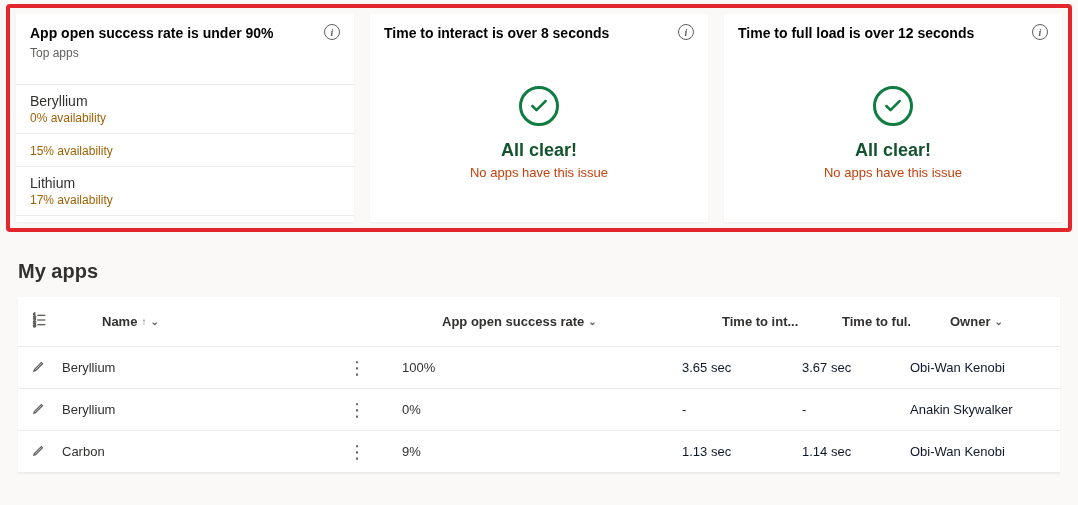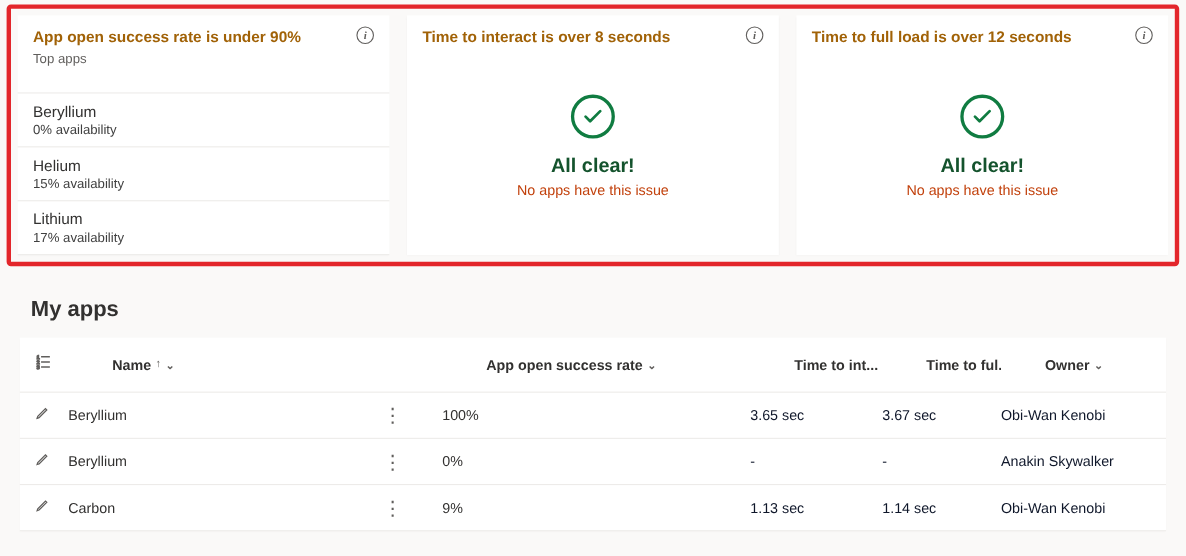--- a/index.html
+++ b/index.html
@@ -28,21 +28,21 @@
     }
     .card-header {
       display: flex;
       justify-content: space-between;
       align-items: flex-start;
       padding: 10px 14px 4px 14px;
     }
     .card-title {
       font-size: 14px;
       font-weight: 600;
-      color: #a16207;
+      color: #000000;
       line-height: 1.3;
     }
     .card-sub {
       font-size: 12px;
       color: #605e5c;
       padding: 0 14px 6px 14px;
     }
     .info-icon {
       width: 16px;
       height: 16px;
@@ -63,21 +63,21 @@
     .app-item {
       border-top: 1px solid #edebe9;
       padding: 8px 14px;
     }
     .app-item-name {
       font-size: 14px;
       color: #323130;
     }
     .app-item-sub {
       font-size: 12px;
-      color: #404040;
+      color: #a16207;
       margin-top: 2px;
     }
     .all-clear-wrap {
       display: flex;
       flex-direction: column;
       align-items: center;
       justify-content: center;
       padding-top: 40px;
     }
     .check-circle {
@@ -97,21 +97,21 @@
       color: #14532d;
       margin-bottom: 4px;
     }
     .all-clear-sub {
       font-size: 13px;
       color: #c2410c;
     }
     .section-title {
       font-size: 20px;
       font-weight: 600;
-      margin: 28px 18px 14px 28px;
+      margin: 28px 18px 14px 18px;
     }
     .table {
       background: #fff;
       margin: 0 18px;
       box-shadow: 0 1px 2px rgba(0,0,0,0.05);
     }
     .table-header, .table-row {
       display: grid;
       grid-template-columns: 44px 340px 280px 120px 108px 160px;
       align-items: center;
@@ -179,21 +179,20 @@
       <div class="card-title">App open success rate is under 90%</div>
       <span class="info-icon">i</span>
     </div>
     <div class="card-sub">Top apps</div>
     <div class="app-list">
       <div class="app-item">
         <div class="app-item-name">Beryllium</div>
         <div class="app-item-sub">0% availability</div>
       </div>
       <div class="app-item">
-        <div class="app-item-name">Helium</div>
         <div class="app-item-sub">15% availability</div>
       </div>
       <div class="app-item" style="border-bottom:1px solid #edebe9;">
         <div class="app-item-name">Lithium</div>
         <div class="app-item-sub">17% availability</div>
       </div>
     </div>
   </div>
 
   <div class="card">

